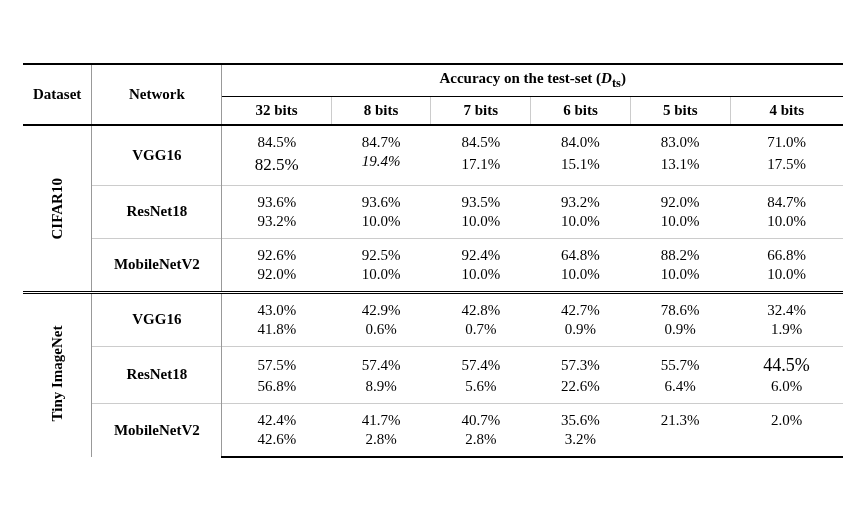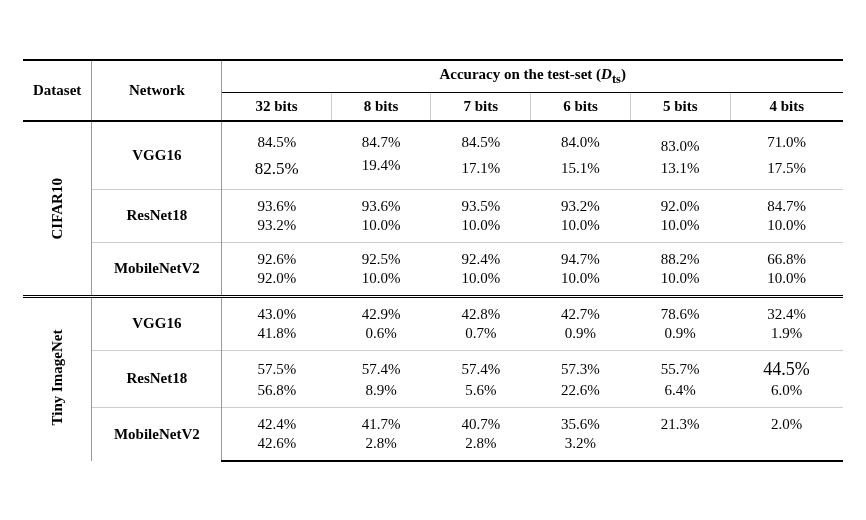--- a/index.html
+++ b/index.html
@@ -66,26 +66,26 @@
       </tr>
     </thead>
     <tbody id="table-body">
     <tr>
           <td rowspan="6" style="font-weight: bold; writing-mode: vertical-rl; transform: rotate(180deg); text-align: center; vertical-align: middle; border-right: 1px solid rgb(153, 153, 153); width: 60px; font-size: 15px;">CIFAR10</td>
           <td rowspan="2" style="font-weight: bold; text-align: center; vertical-align: middle; border-left: 1px solid rgb(153, 153, 153); border-right: 1px solid rgb(153, 153, 153); width: 130px; font-size: 15px;">VGG16</td>
           <td style="text-align: center; vertical-align: middle; font-size: 15px; padding: 8px 10px 1px; border-left: 1px solid rgb(153, 153, 153);">84.5%</td>
           <td style="text-align: center; vertical-align: middle; font-size: 15px; padding: 8px 10px 1px;">84.7%</td>
           <td style="text-align: center; vertical-align: middle; font-size: 15px; padding: 8px 10px 1px;">84.5%</td>
           <td style="text-align: center; vertical-align: middle; font-size: 15px; padding: 8px 10px 1px;">84.0%</td>
-          <td style="text-align: center; vertical-align: middle; font-size: 15px; padding: 16px 10px 1px;">83.0%</td>
+          <td style="text-align: center; vertical-align: middle; font-size: 15px; padding: 8px 10px 1px;">83.0%</td>
           <td style="text-align: center; vertical-align: middle; font-size: 15px; padding: 8px 10px 1px;">71.0%</td>
         </tr>
         <tr>
           <td style="text-align: center; vertical-align: middle; font-size: 17px; padding: 1px 10px 8px; border-left: 1px solid rgb(153, 153, 153);">82.5%</td>
-          <td style="text-align: center; vertical-align: middle; font-size: 15px; padding: 1px 10px 15px;">19.4%</td>
+          <td style="text-align: center; vertical-align: middle; font-size: 15px; padding: 1px 10px 15px; font-style: italic;">19.4%</td>
           <td style="text-align: center; vertical-align: middle; font-size: 15px; padding: 1px 10px 8px;">17.1%</td>
           <td style="text-align: center; vertical-align: middle; font-size: 15px; padding: 1px 10px 8px;">15.1%</td>
           <td style="text-align: center; vertical-align: middle; font-size: 15px; padding: 1px 10px 8px;">13.1%</td>
           <td style="text-align: center; vertical-align: middle; font-size: 15px; padding: 1px 10px 8px;">17.5%</td>
         </tr>
         <tr>
           <td rowspan="2" style="font-weight: bold; text-align: center; vertical-align: middle; border-left: 1px solid rgb(153, 153, 153); border-right: 1px solid rgb(153, 153, 153); width: 130px; font-size: 15px; border-top: 1px solid rgb(204, 204, 204);">ResNet18</td>
           <td style="text-align: center; vertical-align: middle; font-size: 15px; padding: 8px 10px 1px; border-left: 1px solid rgb(153, 153, 153); border-top: 1px solid rgb(204, 204, 204);">93.6%</td>
           <td style="text-align: center; vertical-align: middle; font-size: 15px; padding: 8px 10px 1px; border-top: 1px solid rgb(204, 204, 204);">93.6%</td>
           <td style="text-align: center; vertical-align: middle; font-size: 15px; padding: 8px 10px 1px; border-top: 1px solid rgb(204, 204, 204);">93.5%</td>
@@ -99,21 +99,21 @@
           <td style="text-align: center; vertical-align: middle; font-size: 15px; padding: 1px 10px 8px;">10.0%</td>
           <td style="text-align: center; vertical-align: middle; font-size: 15px; padding: 1px 10px 8px;">10.0%</td>
           <td style="text-align: center; vertical-align: middle; font-size: 15px; padding: 1px 10px 8px;">10.0%</td>
           <td style="text-align: center; vertical-align: middle; font-size: 15px; padding: 1px 10px 8px;">10.0%</td>
         </tr>
         <tr>
           <td rowspan="2" style="font-weight: bold; text-align: center; vertical-align: middle; border-left: 1px solid rgb(153, 153, 153); border-right: 1px solid rgb(153, 153, 153); width: 130px; font-size: 15px; border-top: 1px solid rgb(204, 204, 204);">MobileNetV2</td>
           <td style="text-align: center; vertical-align: middle; font-size: 15px; padding: 8px 10px 1px; border-left: 1px solid rgb(153, 153, 153); border-top: 1px solid rgb(204, 204, 204);">92.6%</td>
           <td style="text-align: center; vertical-align: middle; font-size: 15px; padding: 8px 10px 1px; border-top: 1px solid rgb(204, 204, 204);">92.5%</td>
           <td style="text-align: center; vertical-align: middle; font-size: 15px; padding: 8px 10px 1px; border-top: 1px solid rgb(204, 204, 204);">92.4%</td>
-          <td style="text-align: center; vertical-align: middle; font-size: 15px; padding: 8px 10px 1px; border-top: 1px solid rgb(204, 204, 204);">94.7%</td>
+          <td style="text-align: center; vertical-align: middle; font-size: 15px; padding: 8px 10px 1px; border-top: 1px solid rgb(204, 204, 204);">64.8%</td>
           <td style="text-align: center; vertical-align: middle; font-size: 15px; padding: 8px 10px 1px; border-top: 1px solid rgb(204, 204, 204);">88.2%</td>
           <td style="text-align: center; vertical-align: middle; font-size: 15px; padding: 8px 10px 1px; border-top: 1px solid rgb(204, 204, 204);">66.8%</td>
         </tr>
         <tr>
           <td style="text-align: center; vertical-align: middle; font-size: 15px; padding: 1px 10px 8px; border-left: 1px solid rgb(153, 153, 153);">92.0%</td>
           <td style="text-align: center; vertical-align: middle; font-size: 15px; padding: 1px 10px 8px;">10.0%</td>
           <td style="text-align: center; vertical-align: middle; font-size: 15px; padding: 1px 10px 8px;">10.0%</td>
           <td style="text-align: center; vertical-align: middle; font-size: 15px; padding: 1px 10px 8px;">10.0%</td>
           <td style="text-align: center; vertical-align: middle; font-size: 15px; padding: 1px 10px 8px;">10.0%</td>
           <td style="text-align: center; vertical-align: middle; font-size: 15px; padding: 1px 10px 8px;">10.0%</td>

